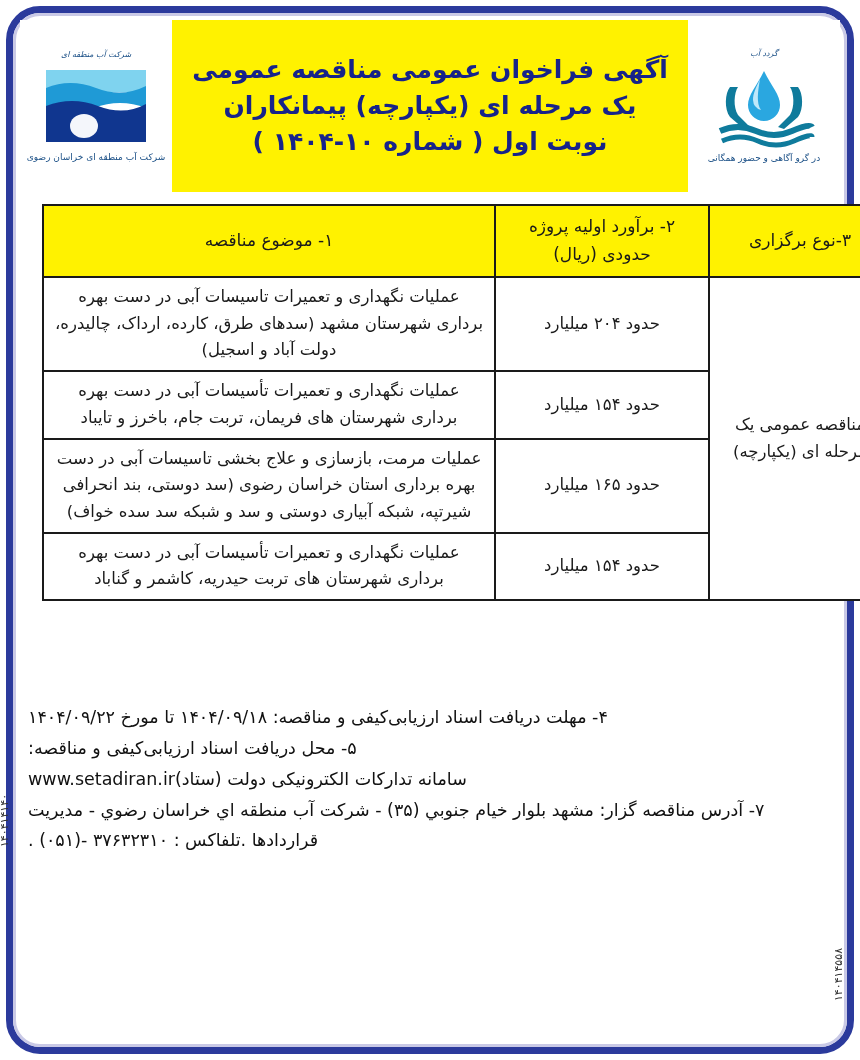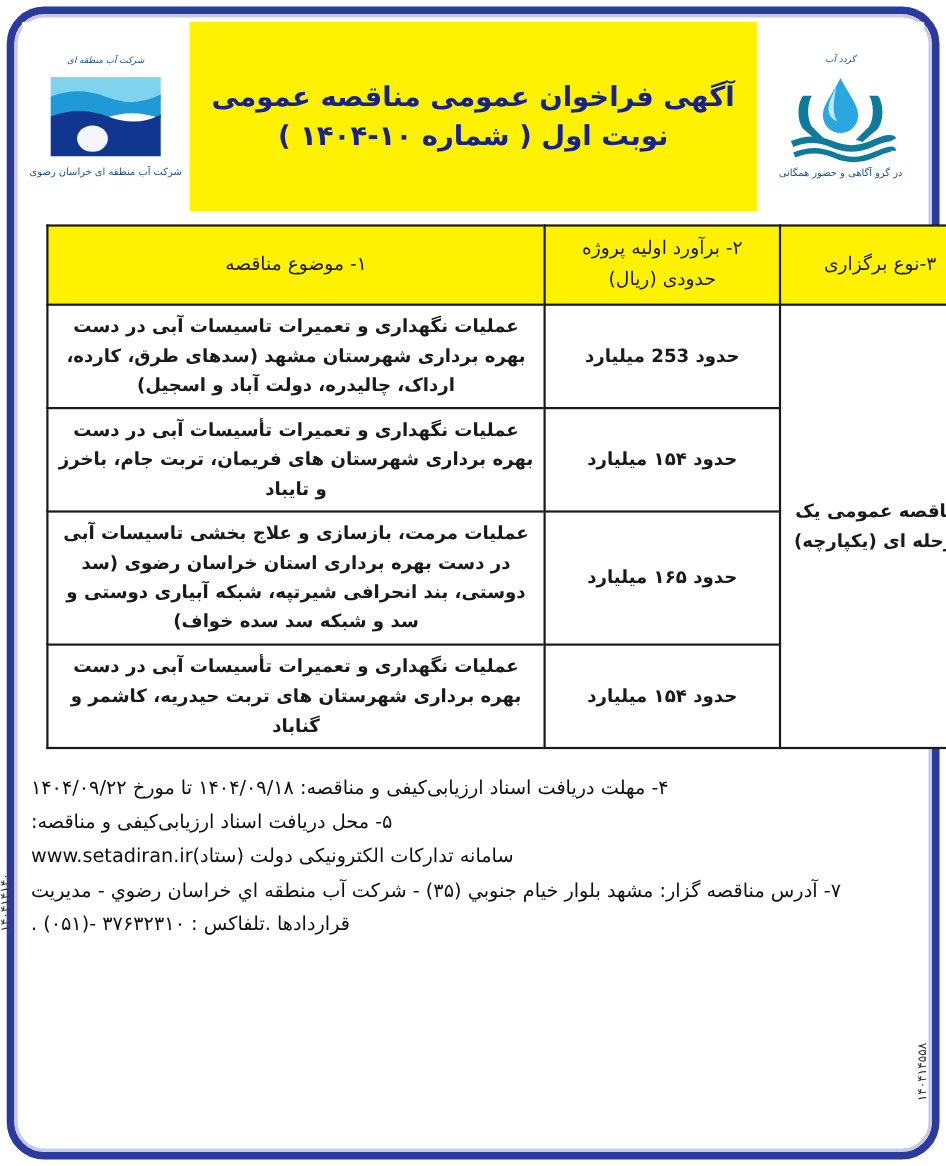--- a/index.html
+++ b/index.html
@@ -139,21 +139,20 @@
   }
   #tender-table td, #tender-table th {
     border: 2px solid #1a1a1a;
     padding: 6px 9px;
     vertical-align: middle;
     font-size: 16.5px;
     line-height: 1.62;
     color: #1a1a1a;
     text-align: center;
     background: #ffffff;
-    font-weight: bold;
   }
   #tender-table thead th {
     background: #fff200;
     font-weight: normal;
     height: 58px;
     font-size: 17px;
   }
   .col-type   { width: 162px; }
   .col-est    { width: 194px; }
   .col-subj   { width: 432px; }
@@ -230,20 +229,21 @@
         <rect x="4" y="6" width="100" height="22" fill="#7fd3ef"></rect>
         <path d="M4 24 Q 28 14 54 24 T 104 22 L104 44 Q 78 34 52 44 T 4 42 Z" fill="#1f9ad6"></path>
         <path d="M4 42 Q 30 32 56 42 T 104 40 L104 78 L4 78 Z" fill="#10368f"></path>
         <ellipse cx="42" cy="62" rx="14" ry="12" fill="#f4f6fb"></ellipse>
       </svg>
       <div class="logo-caption-bottom">شرکت آب منطقه ای خراسان رضوی</div>
     </div>
 
     <div id="title-box">
       <div class="title-line">آگهی فراخوان عمومی مناقصه عمومی</div>
+      <div class="title-line">یک مرحله ای (یکپارچه) پیمانکاران</div>
       <div class="title-line">نوبت اول ( شماره ۱۰-۱۴۰۴ )</div>
     </div>
 
     <div class="logo-box">
       <div class="logo-caption-top">گردد آب</div>
       <svg width="112" height="86" viewBox="0 0 112 86">
         <path d="M56 8 C 48 24 40 32 40 42 a16 16 0 0 0 32 0 C 72 32 64 24 56 8 Z" fill="#2aa7e0"></path>
         <path d="M52 16 C 48 25 45 30 45 37 a11 11 0 0 0 8 10 C 48 40 50 28 52 16 Z" fill="#bfe8fa"></path>
         <path d="M30 24 C 26 30 25 44 30 52 L42 64 L36 66 L22 54 C 16 46 17 30 22 24 Z" fill="#0f7b9c"></path>
         <path d="M82 24 C 86 30 87 44 82 52 L70 64 L76 66 L90 54 C 96 46 95 30 90 24 Z" fill="#0f7b9c"></path>
@@ -258,21 +258,21 @@
     <thead>
       <tr>
         <th class="col-type">۳-نوع برگزاری</th>
         <th class="col-est">۲- برآورد اولیه پروژه حدودی (ریال)</th>
         <th class="col-subj">۱- موضوع مناقصه</th>
       </tr>
     </thead>
     <tbody>
       <tr>
         <td class="type-cell" rowspan="4">مناقصه عمومی یک مرحله ای (یکپارچه)</td>
-        <td>حدود 253 میلیارد</td>
+        <td>حدود ۲۰۴ میلیارد</td>
         <td class="subject-cell">عملیات نگهداری و تعمیرات تاسیسات آبی در دست بهره برداری شهرستان مشهد (سدهای طرق، کارده، ارداک، چالیدره، دولت آباد و اسجیل)</td>
       </tr>
       <tr>
         <td>حدود ۱۵۴ میلیارد</td>
         <td class="subject-cell">عملیات نگهداری و تعمیرات تأسیسات آبی در دست بهره برداری شهرستان های فریمان، تربت جام، باخرز و تایباد</td>
       </tr>
       <tr>
         <td>حدود ۱۶۵ میلیارد</td>
         <td class="subject-cell">عملیات مرمت، بازسازی و علاج بخشی تاسیسات آبی در دست بهره برداری استان خراسان رضوی (سد دوستی، بند انحرافی شیرتپه، شبکه آبیاری دوستی و سد و شبکه سد سده خواف)</td>
       </tr>

